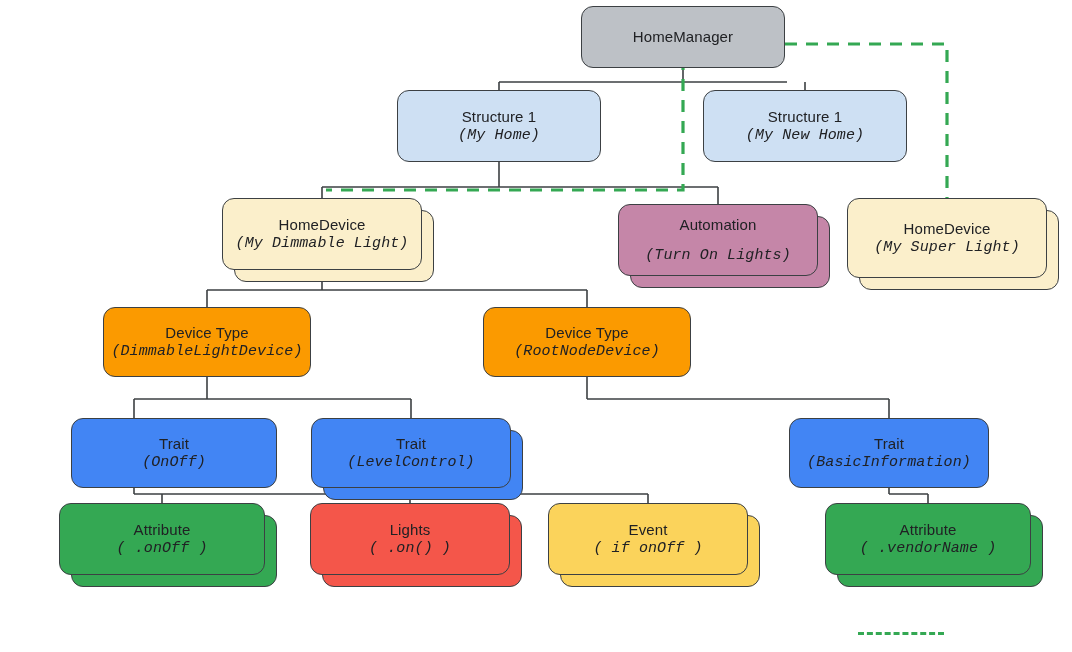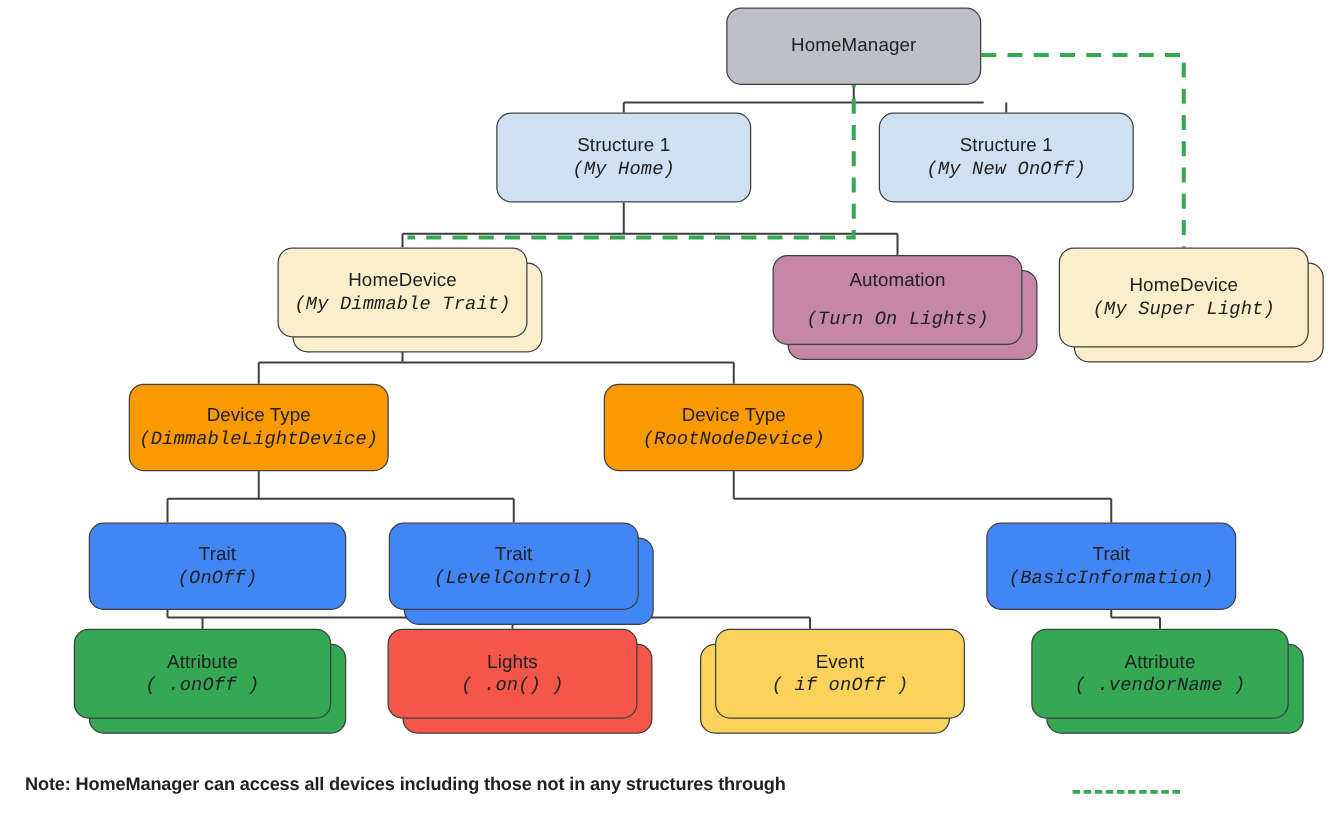--- a/index.html
+++ b/index.html
@@ -92,26 +92,26 @@
   <div id="node-layer">
       <div class="node" style="left: 581px; top: 6px; width: 204px; height: 62px; background: rgb(189, 193, 198);">
         <div class="ln1">HomeManager</div>
       </div>
       <div class="node" style="left: 397px; top: 90px; width: 204px; height: 72px; background: rgb(206, 224, 243);">
         <div class="ln1">Structure 1</div>
         <div class="ln2">(My Home)</div>
       </div>
       <div class="node" style="left: 703px; top: 90px; width: 204px; height: 72px; background: rgb(206, 224, 243);">
         <div class="ln1">Structure 1</div>
-        <div class="ln2">(My New OnOff)</div>
+        <div class="ln2">(My New Home)</div>
       </div>
       <div class="stack-shadow" style="left: 234px; top: 210px; width: 200px; height: 72px; background: rgb(251, 239, 203);"></div>
       <div class="node" style="left: 222px; top: 198px; width: 200px; height: 72px; background: rgb(251, 239, 203);">
         <div class="ln1">HomeDevice</div>
-        <div class="ln2">(My Dimmable Trait)</div>
+        <div class="ln2">(My Dimmable Light)</div>
       </div>
       <div class="stack-shadow" style="left: 630px; top: 216px; width: 200px; height: 72px; background: rgb(197, 134, 168);"></div>
       <div class="node" style="left: 618px; top: 204px; width: 200px; height: 72px; background: rgb(197, 134, 168); gap: 12px;">
         <div class="ln1">Automation</div>
         <div class="ln2">(Turn On Lights)</div>
       </div>
       <div class="stack-shadow" style="left: 859px; top: 210px; width: 200px; height: 80px; background: rgb(251, 239, 203);"></div>
       <div class="node" style="left: 847px; top: 198px; width: 200px; height: 80px; background: rgb(251, 239, 203);">
         <div class="ln1">HomeDevice</div>
         <div class="ln2">(My Super Light)</div>
@@ -141,27 +141,26 @@
       <div class="node" style="left: 59px; top: 503px; width: 206px; height: 72px; background: rgb(52, 168, 83);">
         <div class="ln1">Attribute</div>
         <div class="ln2">( .onOff )</div>
       </div>
       <div class="stack-shadow" style="left: 322px; top: 515px; width: 200px; height: 72px; background: rgb(244, 86, 74);"></div>
       <div class="node" style="left: 310px; top: 503px; width: 200px; height: 72px; background: rgb(244, 86, 74);">
         <div class="ln1">Lights</div>
         <div class="ln2">( .on() )</div>
       </div>
       <div class="stack-shadow" style="left: 560px; top: 515px; width: 200px; height: 72px; background: rgb(251, 211, 91);"></div>
-      <div class="node" style="left: 548px; top: 503px; width: 200px; height: 72px; background: rgb(251, 211, 91); margin-left: 24px;">
+      <div class="node" style="left: 548px; top: 503px; width: 200px; height: 72px; background: rgb(251, 211, 91);">
         <div class="ln1">Event</div>
         <div class="ln2">( if onOff )</div>
       </div>
       <div class="stack-shadow" style="left: 837px; top: 515px; width: 206px; height: 72px; background: rgb(52, 168, 83);"></div>
       <div class="node" style="left: 825px; top: 503px; width: 206px; height: 72px; background: rgb(52, 168, 83);">
         <div class="ln1">Attribute</div>
         <div class="ln2">( .vendorName )</div>
       </div>
     </div>
 
-  <div class="note" style="left: 20px; top: 620px;">Note: HomeManager can access all devices including those not in any structures through</div>
   <div class="note-dash" style="left: 858px; top: 632px; width: 86px; border-top-color: rgb(52, 168, 83);"></div>
 
 </div>
 
 </body></html>

